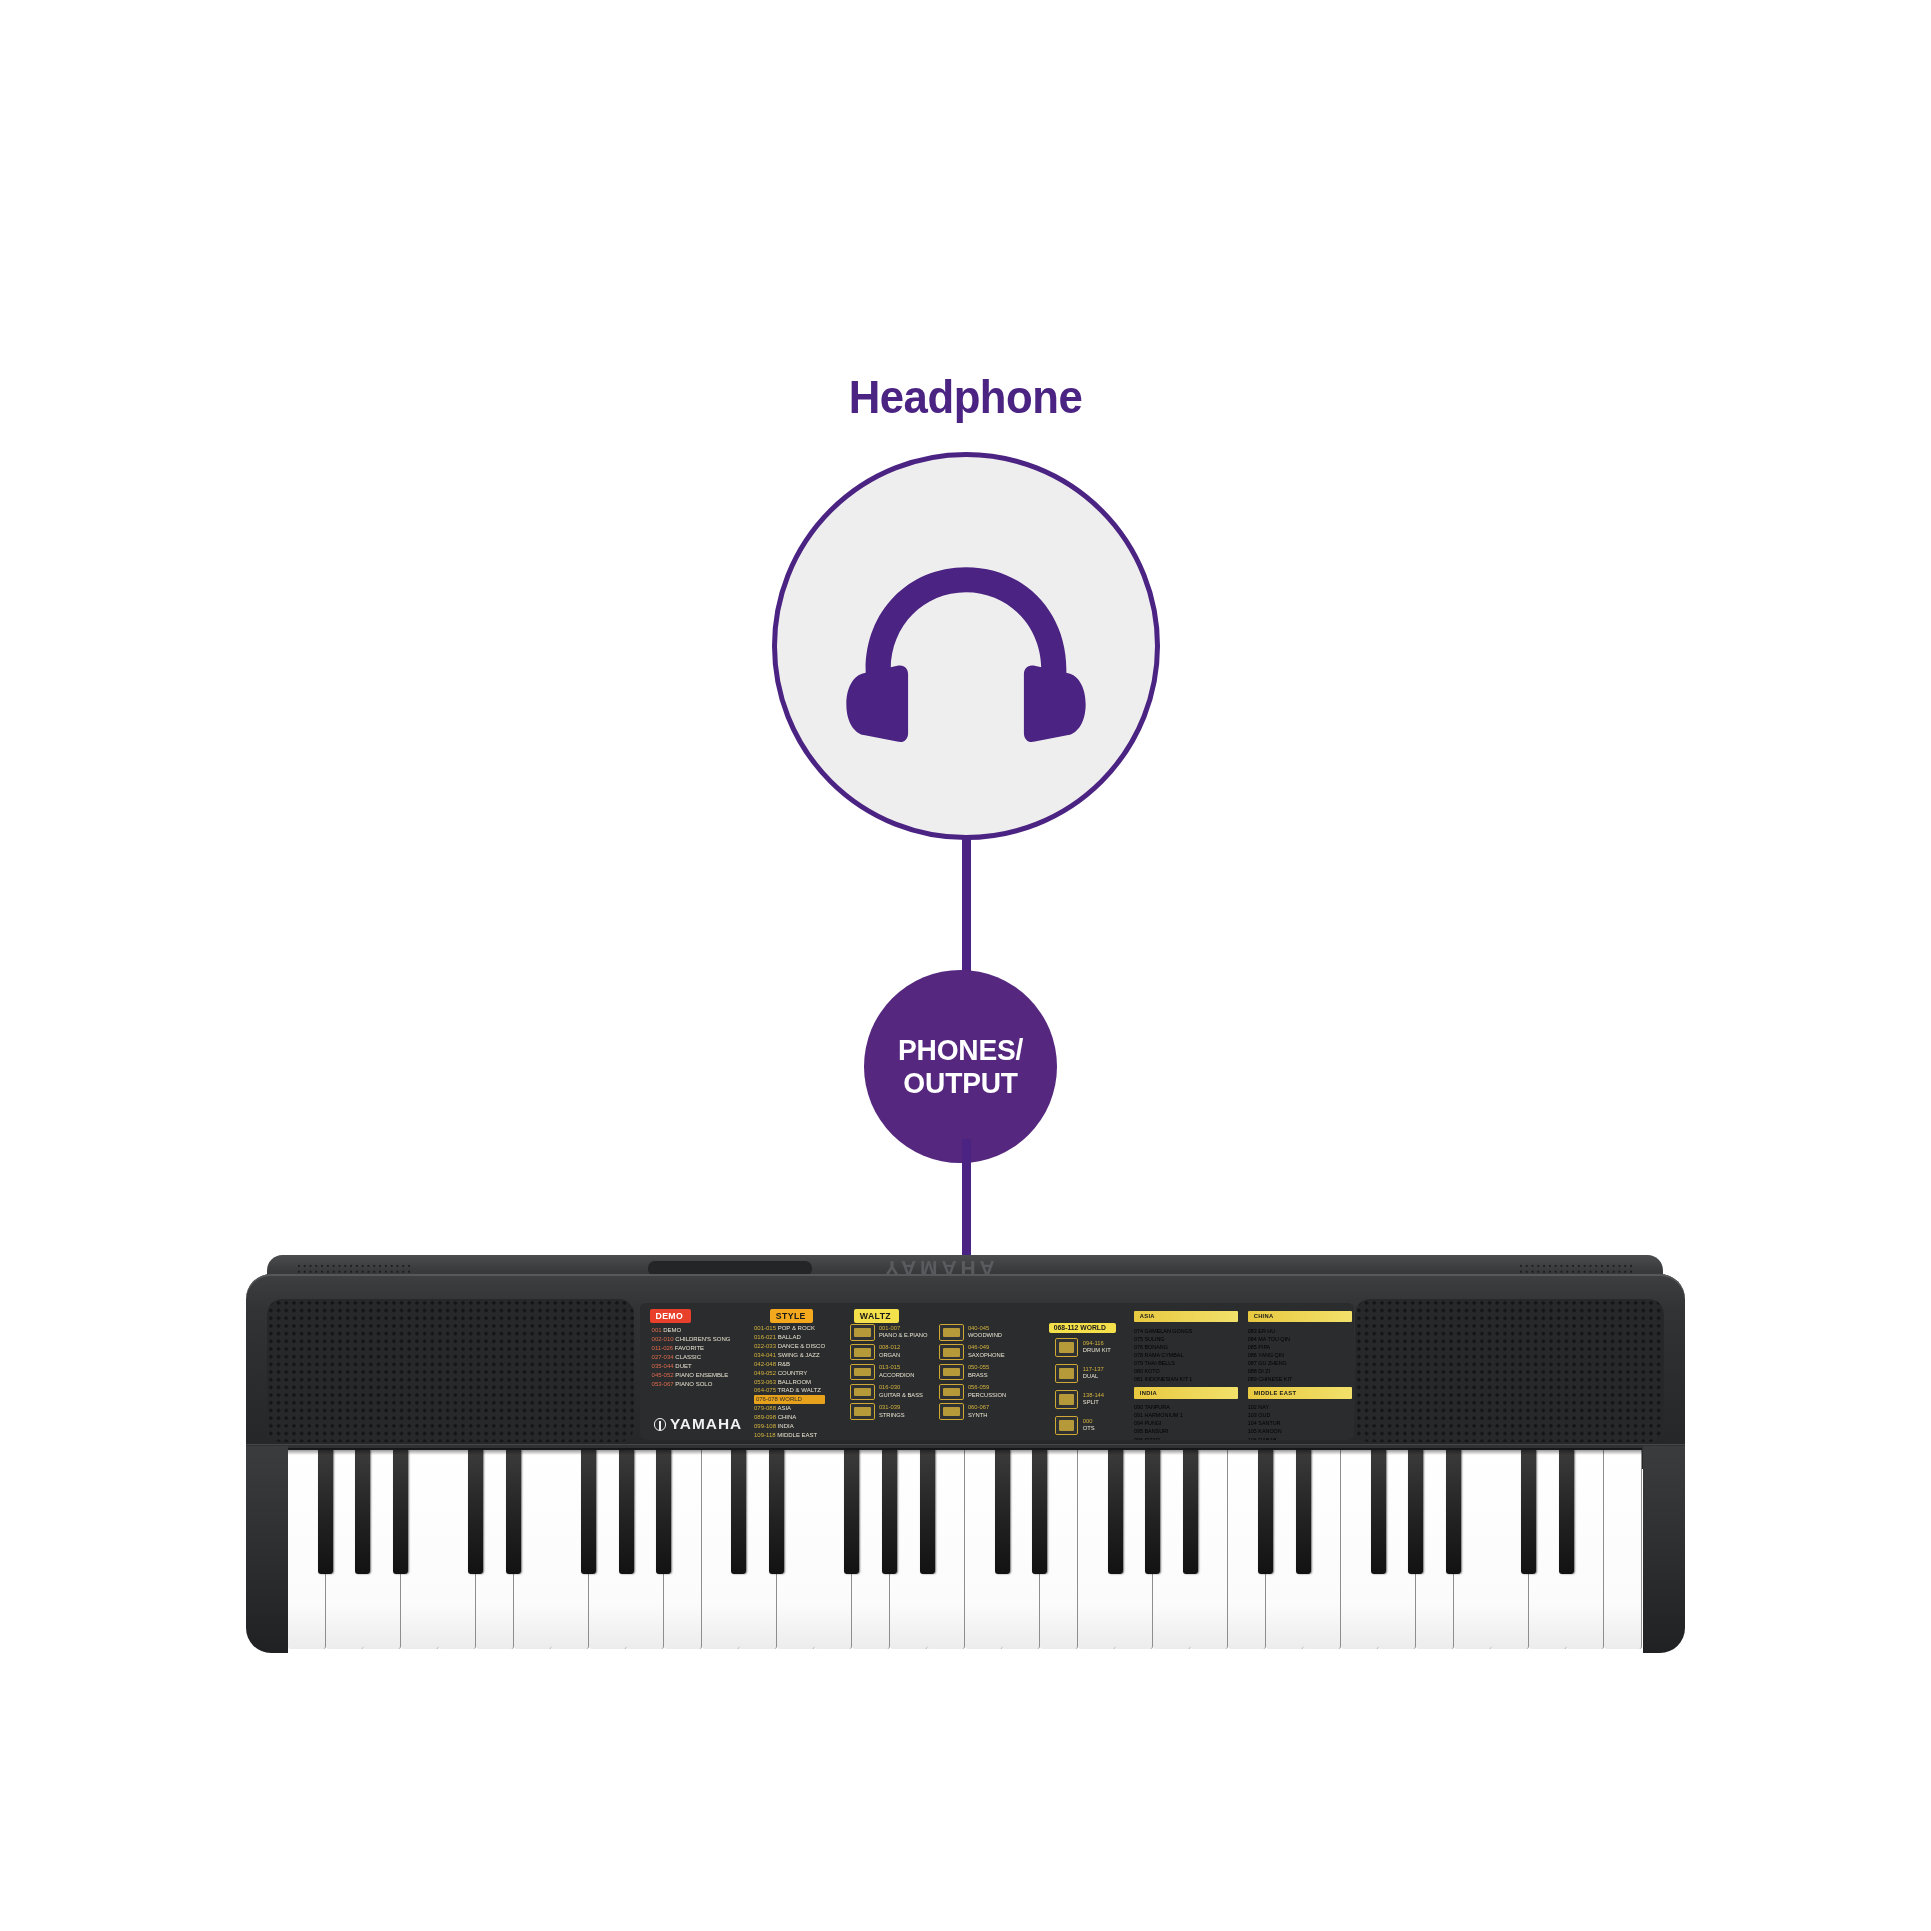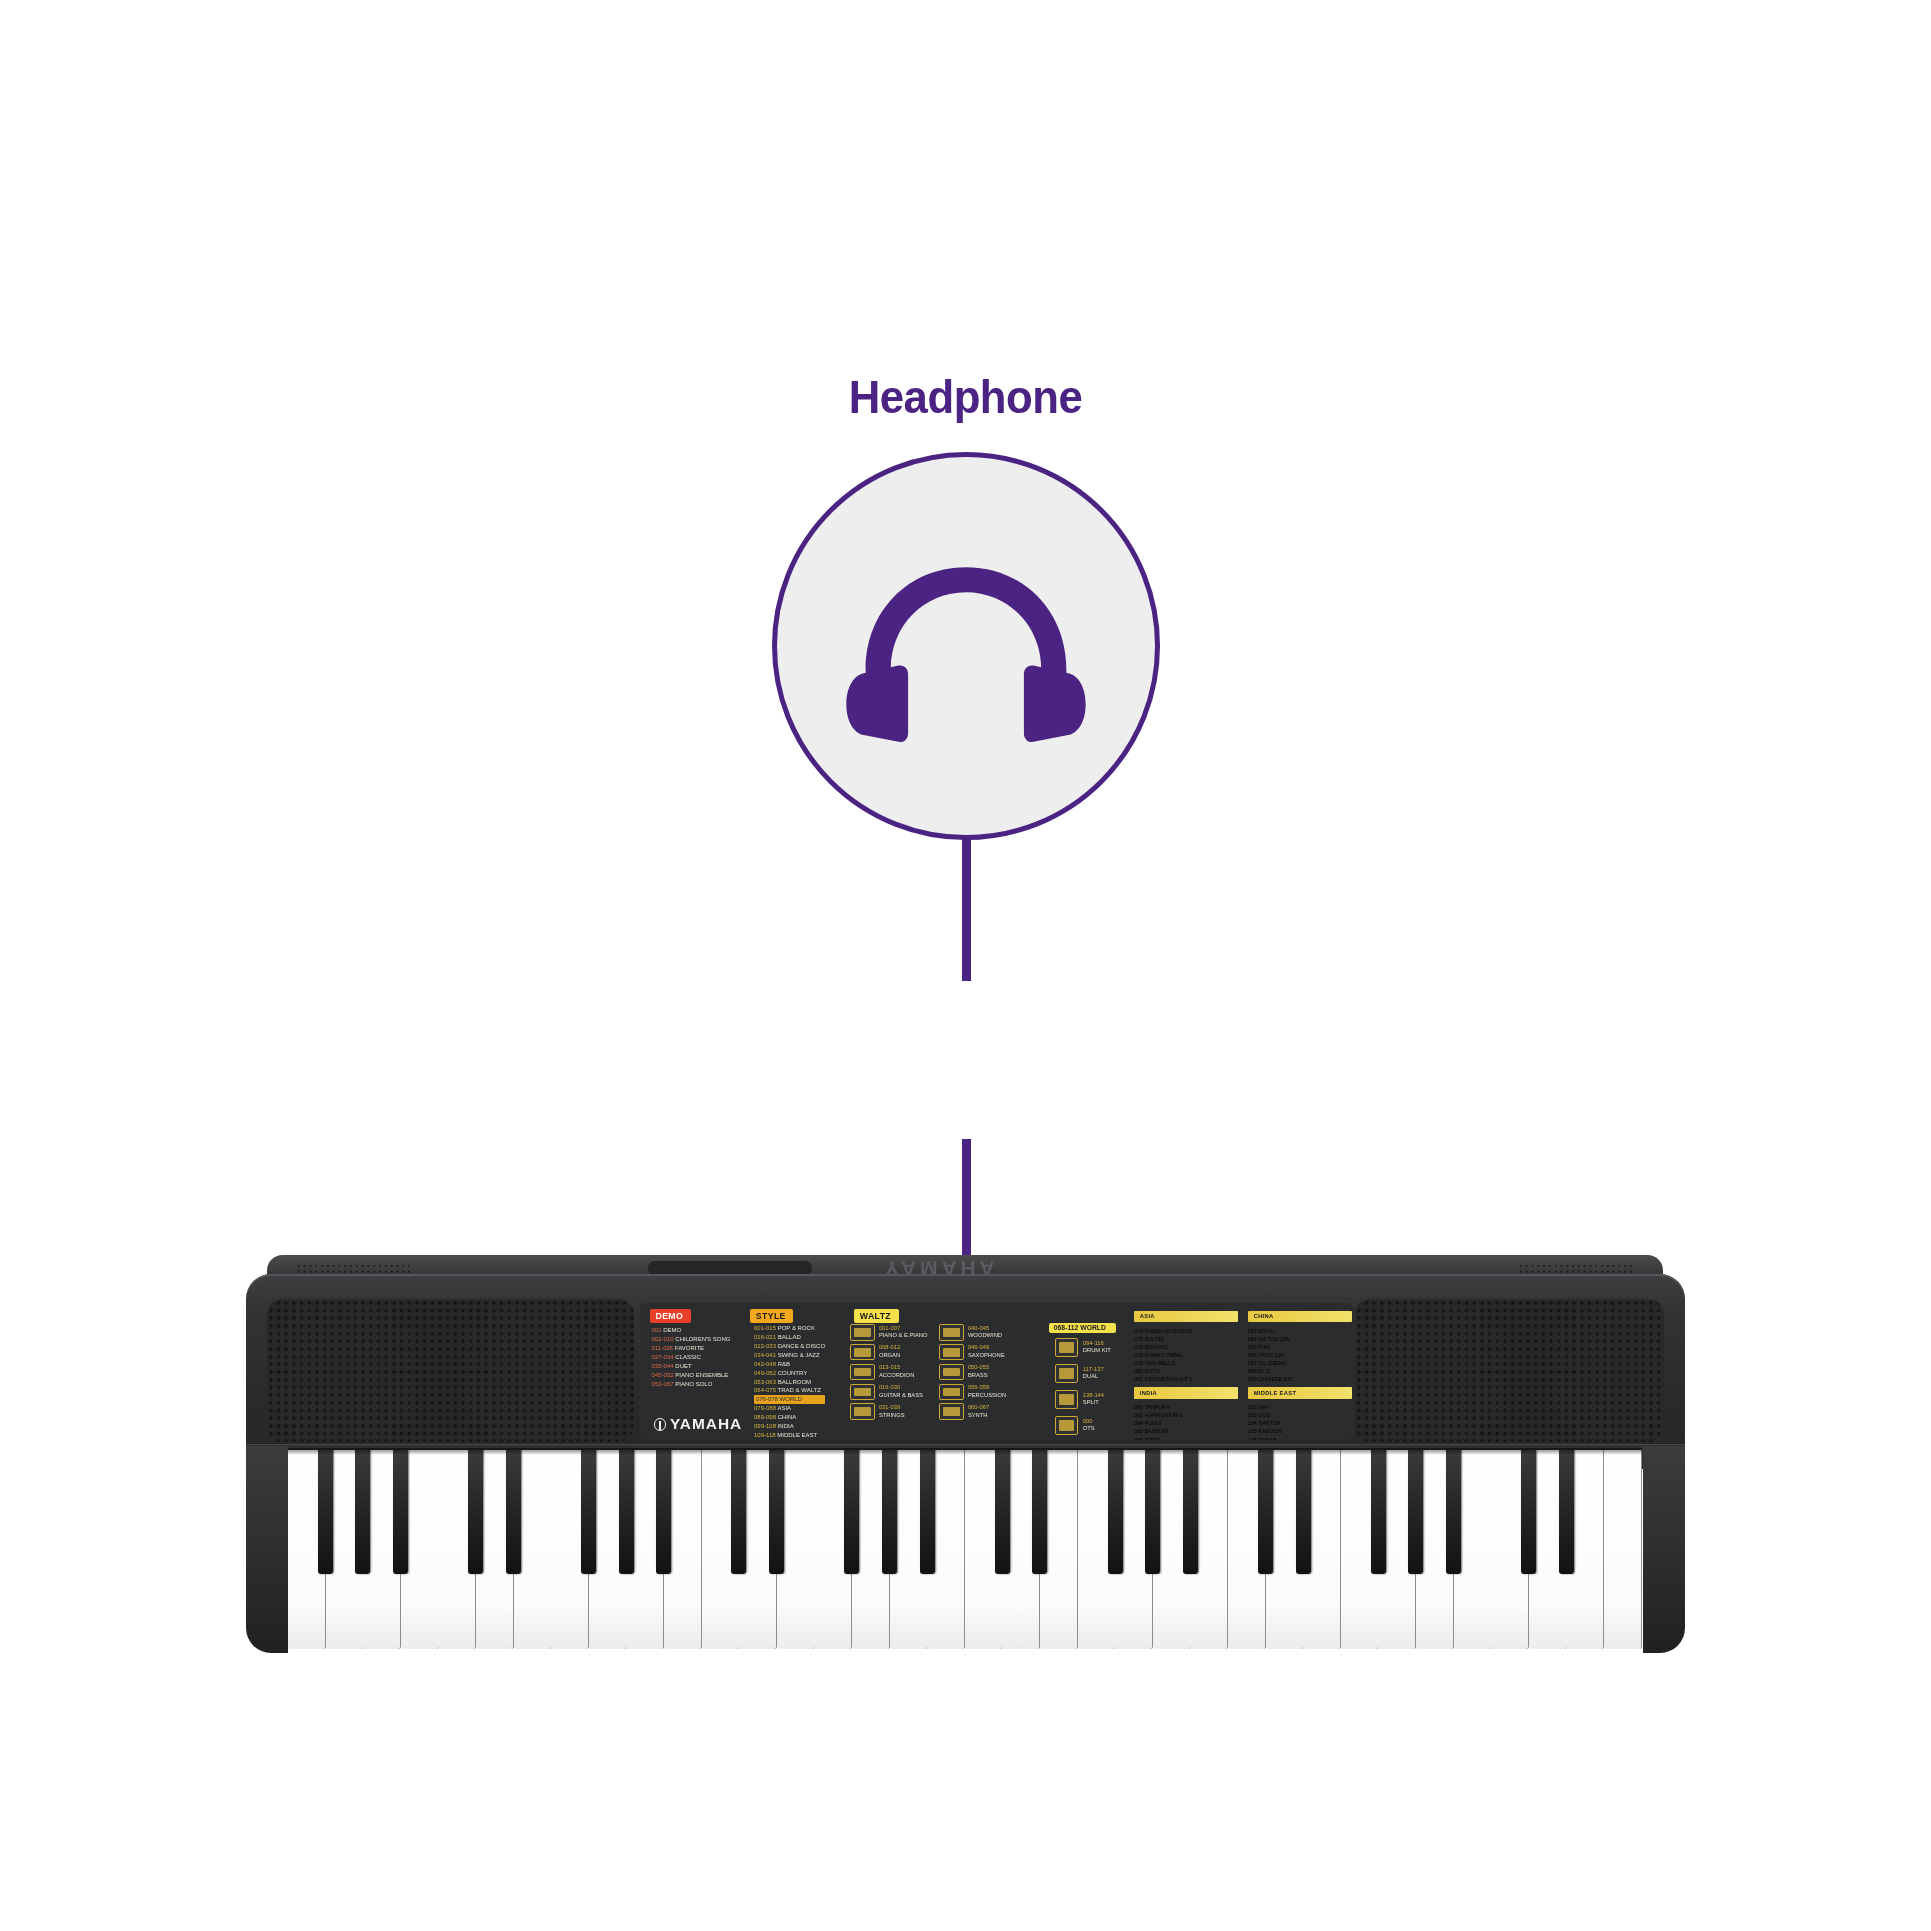--- a/index.html
+++ b/index.html
@@ -135,21 +135,21 @@
     overflow: hidden;
   }
   .chip {
     position: absolute;
     font-weight: 700; font-size: 8.7px; color: #1a1a1a;
     padding: 1.9px 7.7px 1.9px 5.8px;
     border-radius: 1.9px;
     letter-spacing: 0.4px;
   }
   .chip-song  { left: 9.7px;  top: 5.8px;  background: #e8402a; color:#fff; }
-  .chip-style { left: 110px; top: 5.8px;  background: #f4a81d; }
+  .chip-style { left: 130px; top: 5.8px;  background: #f4a81d; }
   .chip-voice { left: 214px; top: 5.8px;  background: #f4e04a; }
 
   .col { position: absolute; line-height: 1.48; white-space: nowrap; }
   .col .num { color: #d4b23c; }
   .col .num.red { color: #e06a4a; }
   .col .nm { color: #e8e2cf; }
   .col-song  { left: 11.6px;  top: 23px; font-size: 6px; }
   .col-style { left: 114px; top: 21px; font-size: 6px; }
   .row-hl { background:#e8a11b; color:#2a2c2e; padding:0 1.9px; border-radius:1px; }
   .row-hl .num, .row-hl .nm { color: #2a2c2e; }
@@ -257,20 +257,24 @@
   <div class="icon-circle">
     <svg class="hp-svg" width="251" height="193" viewBox="0 0 260 200">
       <path d="M130 10 C 70 10, 26 56, 26 116 L 26 140 L 52 140 L 52 116 C 52 70, 87 36, 130 36 C 173 36, 208 70, 208 116 L 208 140 L 234 140 L 234 116 C 234 56, 190 10, 130 10 Z" fill="#4b2382"></path>
       <path d="M24 120 L60 112 C66 111, 70 115, 70 121 L70 182 C70 188, 66 192, 60 191 L24 184 C14 182, 6 170, 6 152 C6 134, 14 122, 24 120 Z" fill="#4b2382"></path>
       <path d="M236 120 L200 112 C194 111, 190 115, 190 121 L190 182 C190 188, 194 192, 200 191 L236 184 C246 182, 254 170, 254 152 C254 134, 246 122, 236 120 Z" fill="#4b2382"></path>
     </svg>
   </div>
 
   <div class="connector connector-top"></div>
 
+  <div class="badge">
+    <div class="badge-text">PHONES/
+OUTPUT</div>
+  </div>
 
   <div class="connector connector-bottom"></div>
 
   <div class="keyboard">
 
     <div class="back-rail">
       <div class="rail-grille-l"></div>
       <div class="rail-slot"></div>
       <div class="rail-logo">YAMAHA</div>
       <div class="rail-grille-r"></div>

